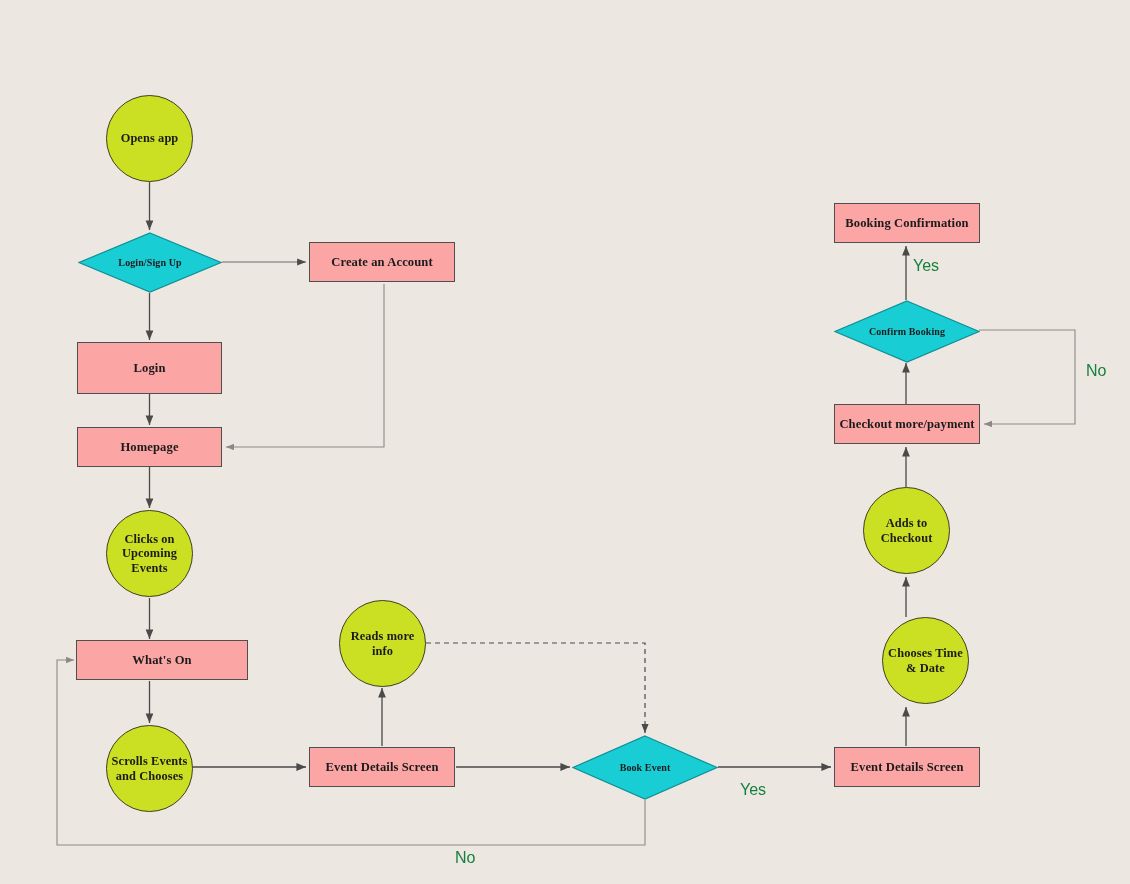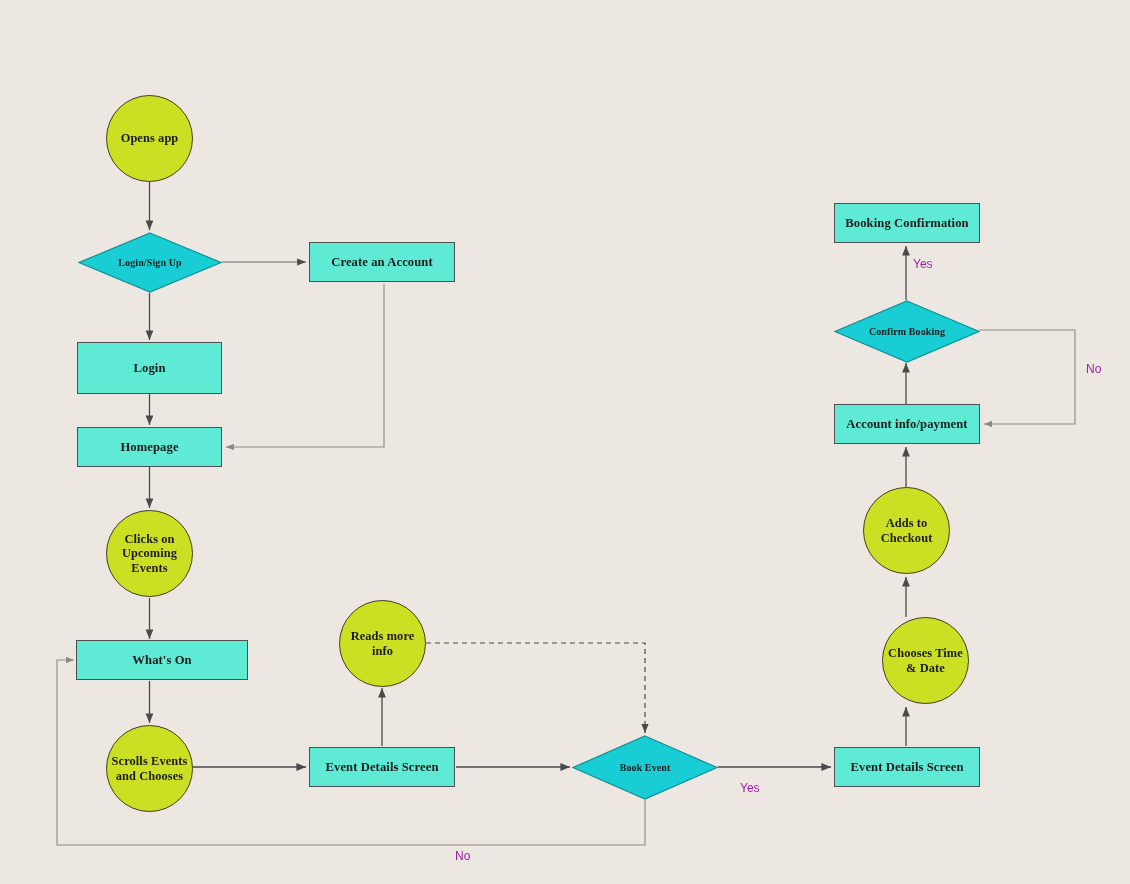--- a/index.html
+++ b/index.html
@@ -34,21 +34,21 @@
     justify-content: center;
     text-align: center;
     color: #1b1b1b;
     font-weight: bold;
     letter-spacing: .1px;
     line-height: 1.18;
     z-index: 3;
     font-family: Liberation Serif, serif;
   }
   .node.process {
-    background: #5eead4;
+    background: #fca5a5;
     border: 1.6px solid #4f4f4f;
     font-size: 12.6px;
   }
   .node.terminator {
     background: #cbe022;
     border: 1.4px solid #3f3f20;
     border-radius: 50%;
     font-size: 12.4px;
   }
   .node.decision {
@@ -62,23 +62,23 @@
     width: 100%; height: 100%;
     z-index: 0;
   }
   .node.decision .dia-label {
     position: relative;
     z-index: 1;
     padding: 0 10px;
   }
   .edge-label {
     position: absolute;
-    font-size: 12px;
+    font-size: 16px;
     font-weight: normal;
-    color: #a21caf;
+    color: #15803d;
     z-index: 4;
     white-space: nowrap;
   }
 </style>
 </head>
 <body>
 
 <div id="canvas">
 
   <svg id="edges" viewBox="0 0 1130 884">
@@ -188,21 +188,21 @@
 
   <div class="node terminator" style="left:882px; top:617px; width:87px; height:87px;">
     <span>Chooses Time &amp; Date</span>
   </div>
 
   <div class="node terminator" style="left:863px; top:487px; width:87px; height:87px;">
     <span>Adds to Checkout</span>
   </div>
 
   <div class="node process" style="left:834px; top:404px; width:146px; height:40px;">
-    <span>Account info/payment</span>
+    <span>Checkout more/payment</span>
   </div>
 
   <div class="node decision" style="left:834px; top:300px; width:146px; height:63px;">
     <svg class="dia-shape" viewBox="0 0 146 63" preserveAspectRatio="none">
       <polygon points="73,1 145,31.5 73,62 1,31.5" fill="#18ced4" stroke="#0f8f96" stroke-width="1.2"></polygon>
     </svg>
     <span class="dia-label">Confirm Booking</span>
   </div>
 
   <div class="node process" style="left:834px; top:203px; width:146px; height:40px;">

